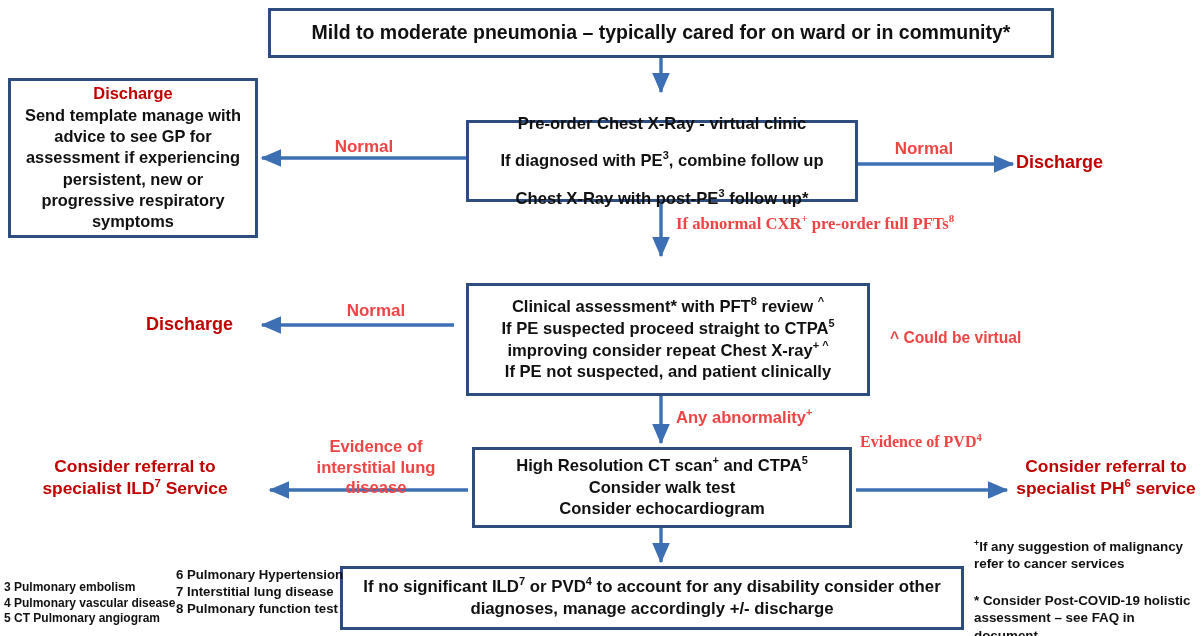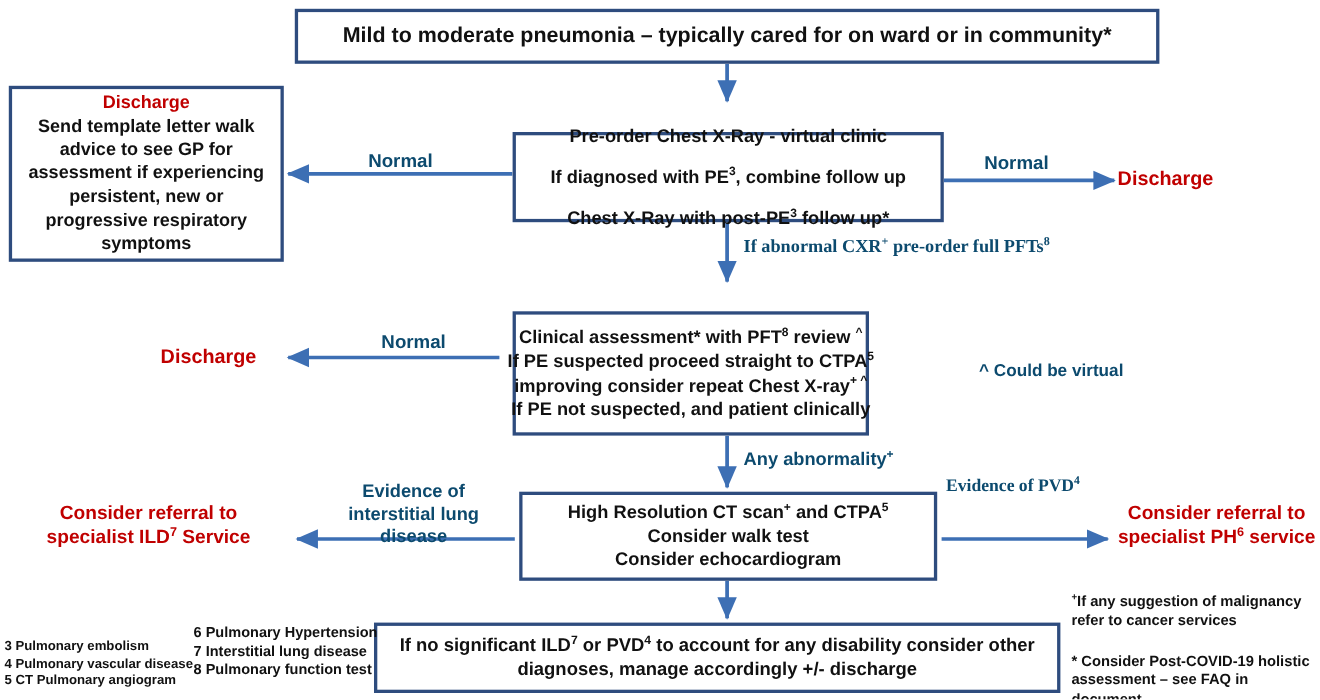--- a/index.html
+++ b/index.html
@@ -25,21 +25,21 @@
     justify-content:center;
     text-align:center;
     font-weight:bold;
     color:#111111;
     line-height:1.30;
   }
   .box .ln{display:block;white-space:nowrap;}
   .lbl{
     position:absolute;
     font-weight:bold;
-    color:#0c4a6e;
+    color:#ef4444;
     text-align:center;
     line-height:1.25;
     white-space:nowrap;
   }
   .lbl.wrap{white-space:normal;}
   .red{color:#c00000;}
   .blue-head{color:#2e5395;font-weight:bold;margin-top:48px;}
   sup{font-size:0.66em;vertical-align:super;line-height:0;font-weight:bold;}
   .arrow{position:absolute;}
   .foot{
@@ -81,21 +81,21 @@
 
     <line x1="661" y1="528" x2="661" y2="562" stroke="#3d6fb4" stroke-width="3.4" marker-end="url(#ah)"></line>
   </svg>
 
   <div class="box" style="left:268px; top:8px; width:786px; height:50px; font-size:19.5px;justify-content:center;">
     <span class="ln">Mild to moderate pneumonia – typically cared for on ward or in community*</span>
   </div>
 
   <div class="box" style="left:8px; top:78px; width:250px; height:160px; font-size:16.4px;">
     <span class="ln red">Discharge</span>
-    <span class="ln">Send template letter walk</span>
+    <span class="ln">Send template manage with</span>
     <span class="ln">advice to see GP for</span>
     <span class="ln">assessment if experiencing</span>
     <span class="ln">persistent, new or</span>
     <span class="ln">progressive respiratory</span>
     <span class="ln">symptoms</span>
   </div>
 
   <div class="lbl blue-head" style="left:461px; top:98px; width:400px; font-size:19px;">12 weeks after discharge - Step 1</div>
 
   <div class="box" style="left:466px; top:120px; width:392px; height:82px; font-size:16.6px;gap:16px;">
@@ -107,21 +107,21 @@
   <div class="lbl" style="left:262px; top:136px; width:204px; font-size:17px;">Normal</div>
 
   <div class="lbl" style="left:864px; top:138px; width:120px; font-size:17px;">Normal</div>
 
   <div class="lbl red" style="left:1016px; top:151px; width:176px; text-align:left; font-size:18px;">Discharge</div>
 
   <div class="lbl" style="left:676px; top:214px; width:400px; text-align:left; font-size:16.6px;font-family:Liberation Serif, serif;">If abnormal CXR<sup>+</sup>&nbsp;pre-order full PFTs<sup>8</sup></div>
 
   <div class="lbl blue-head" style="left:600px; top:257px; width:124px; font-size:19px;font-family:Liberation Mono, monospace;">Step 2</div>
 
-  <div class="box" style="left:466px; top:283px; width:324px; height:113px; font-size:16.6px;">
+  <div class="box" style="left:466px; top:283px; width:404px; height:113px; font-size:16.6px;">
     <span class="ln">Clinical assessment* with PFT<sup>8</sup> review&nbsp;<sup>^</sup></span>
     <span class="ln">If PE suspected proceed straight to CTPA<sup>5</sup></span>
     <span class="ln">improving consider repeat Chest X-ray<sup>+&nbsp;^</sup></span>
     <span class="ln">If PE not suspected, and patient clinically</span>
   </div>
 
   <div class="lbl" style="left:276px; top:300px; width:200px; font-size:17px;">Normal</div>
 
   <div class="lbl red" style="left:146px; top:313px; width:180px; text-align:left; font-size:18px;">Discharge</div>
 

